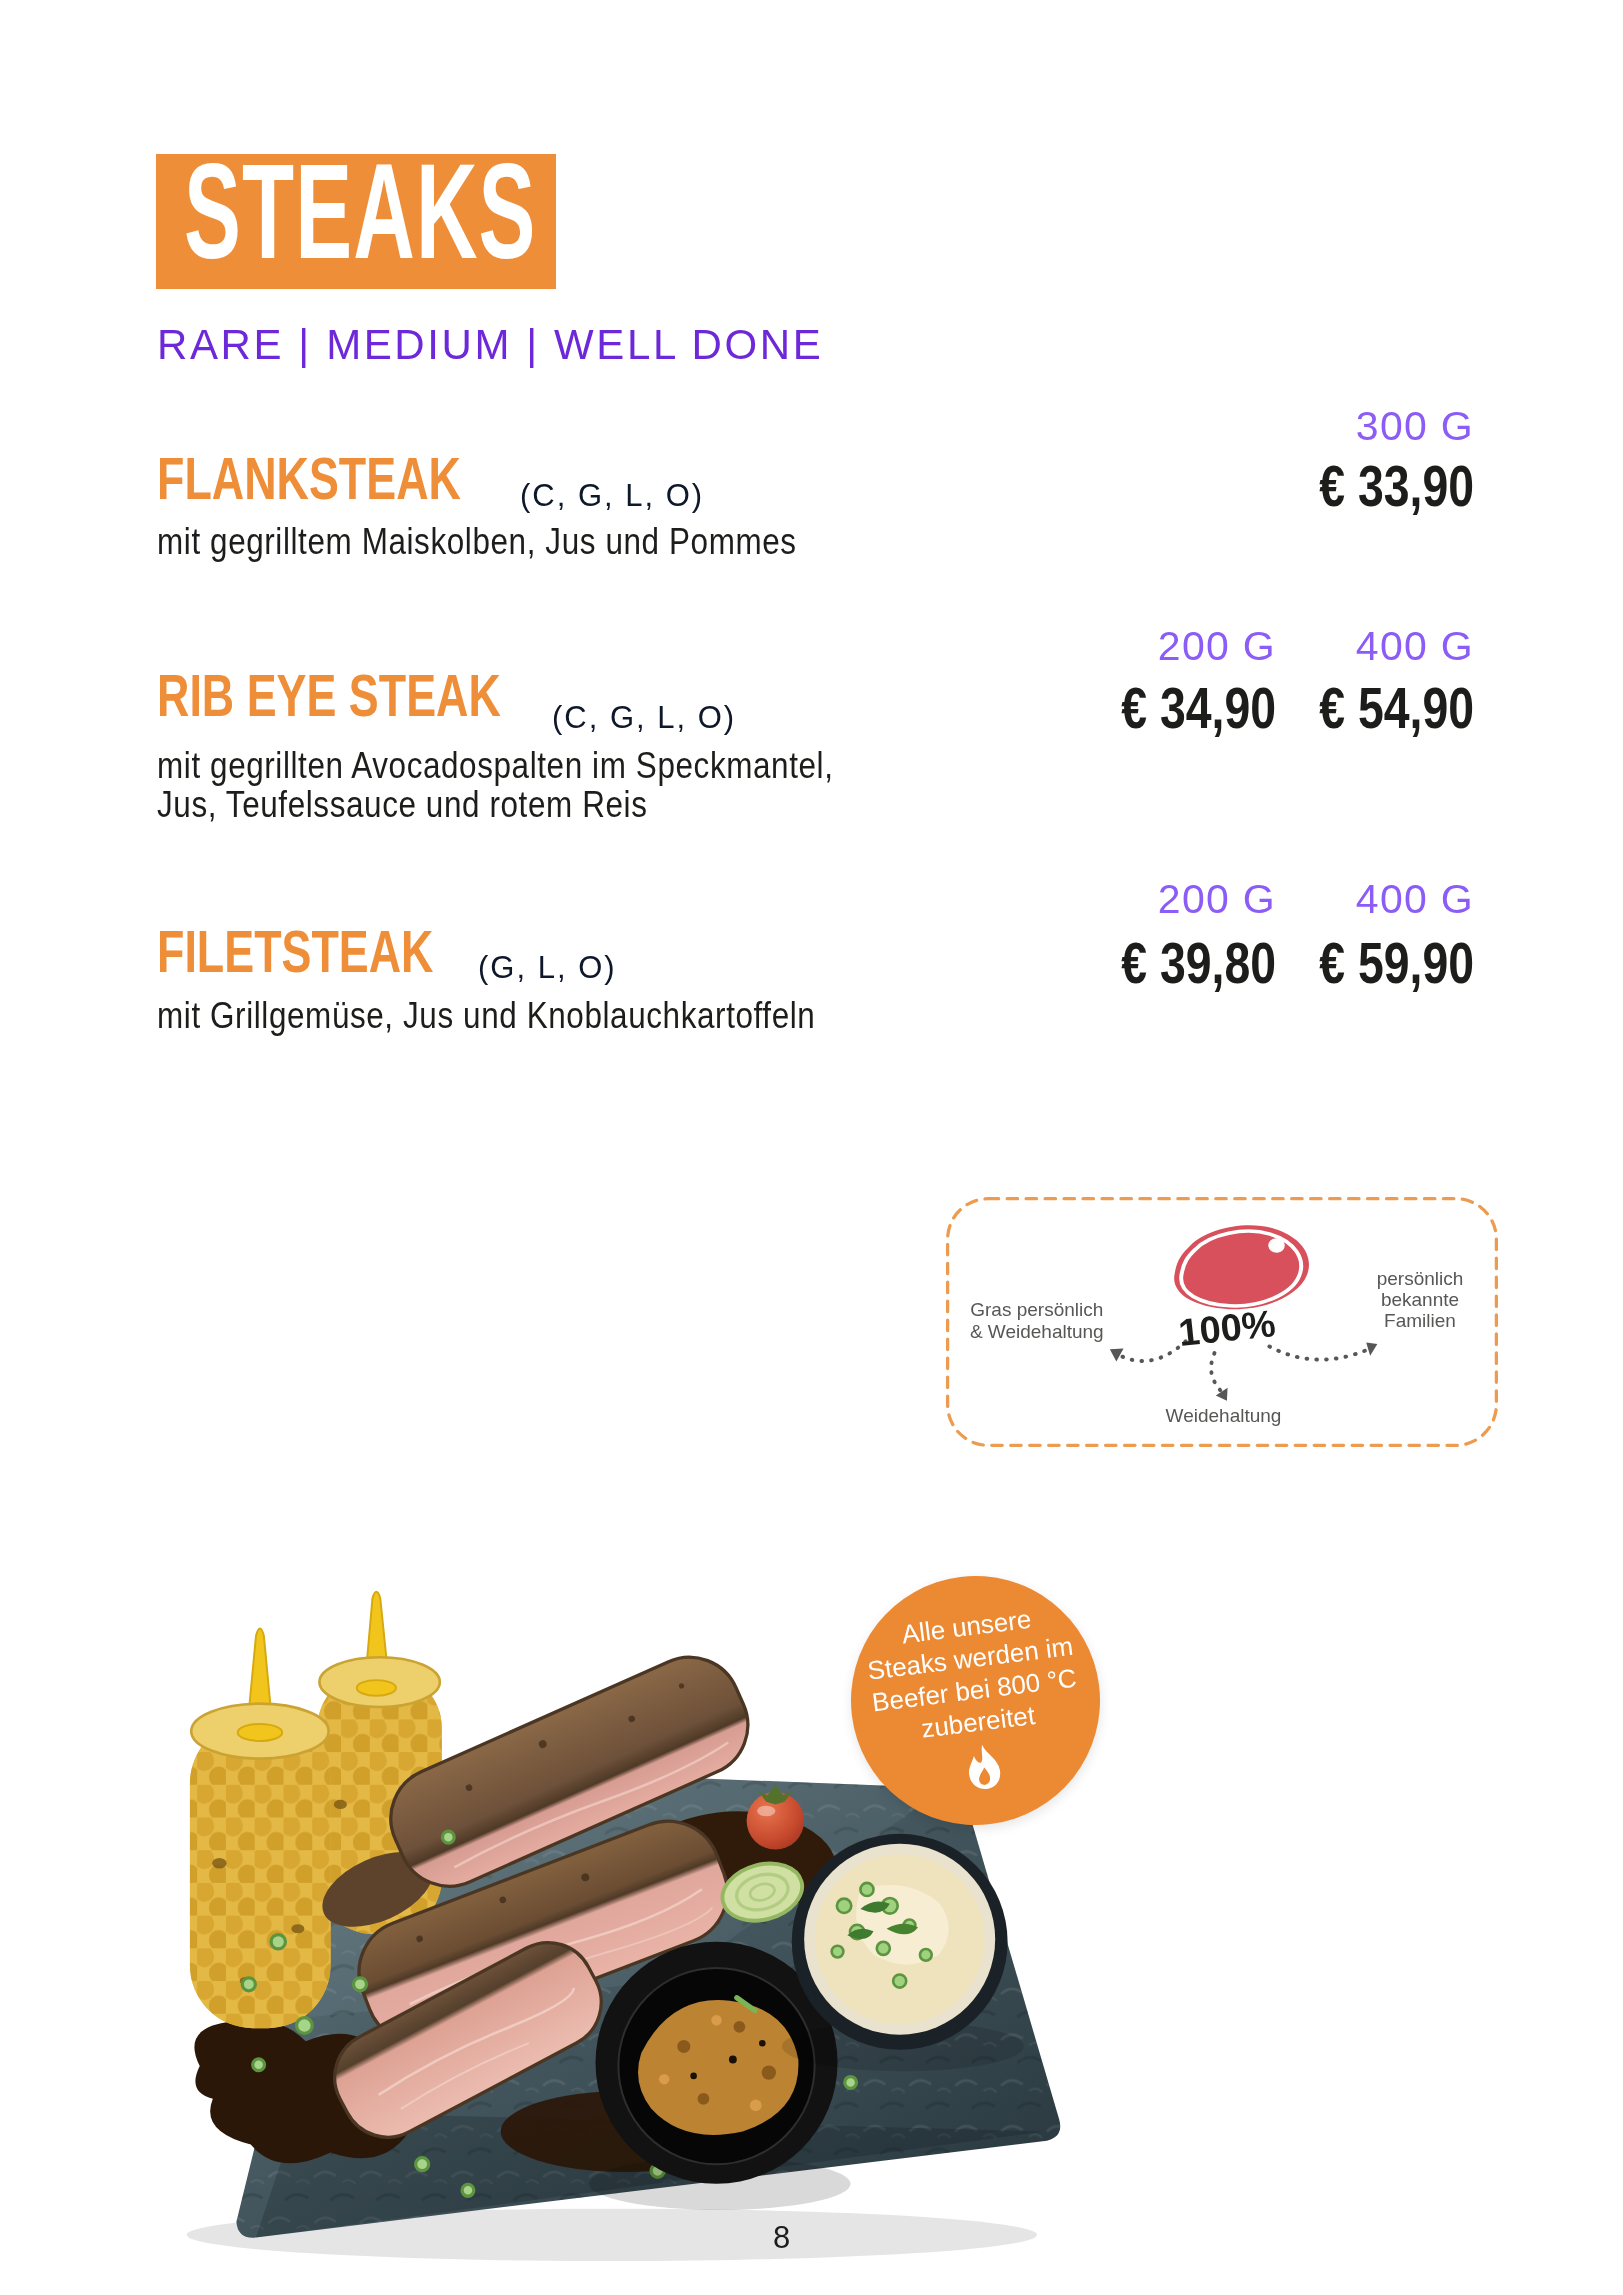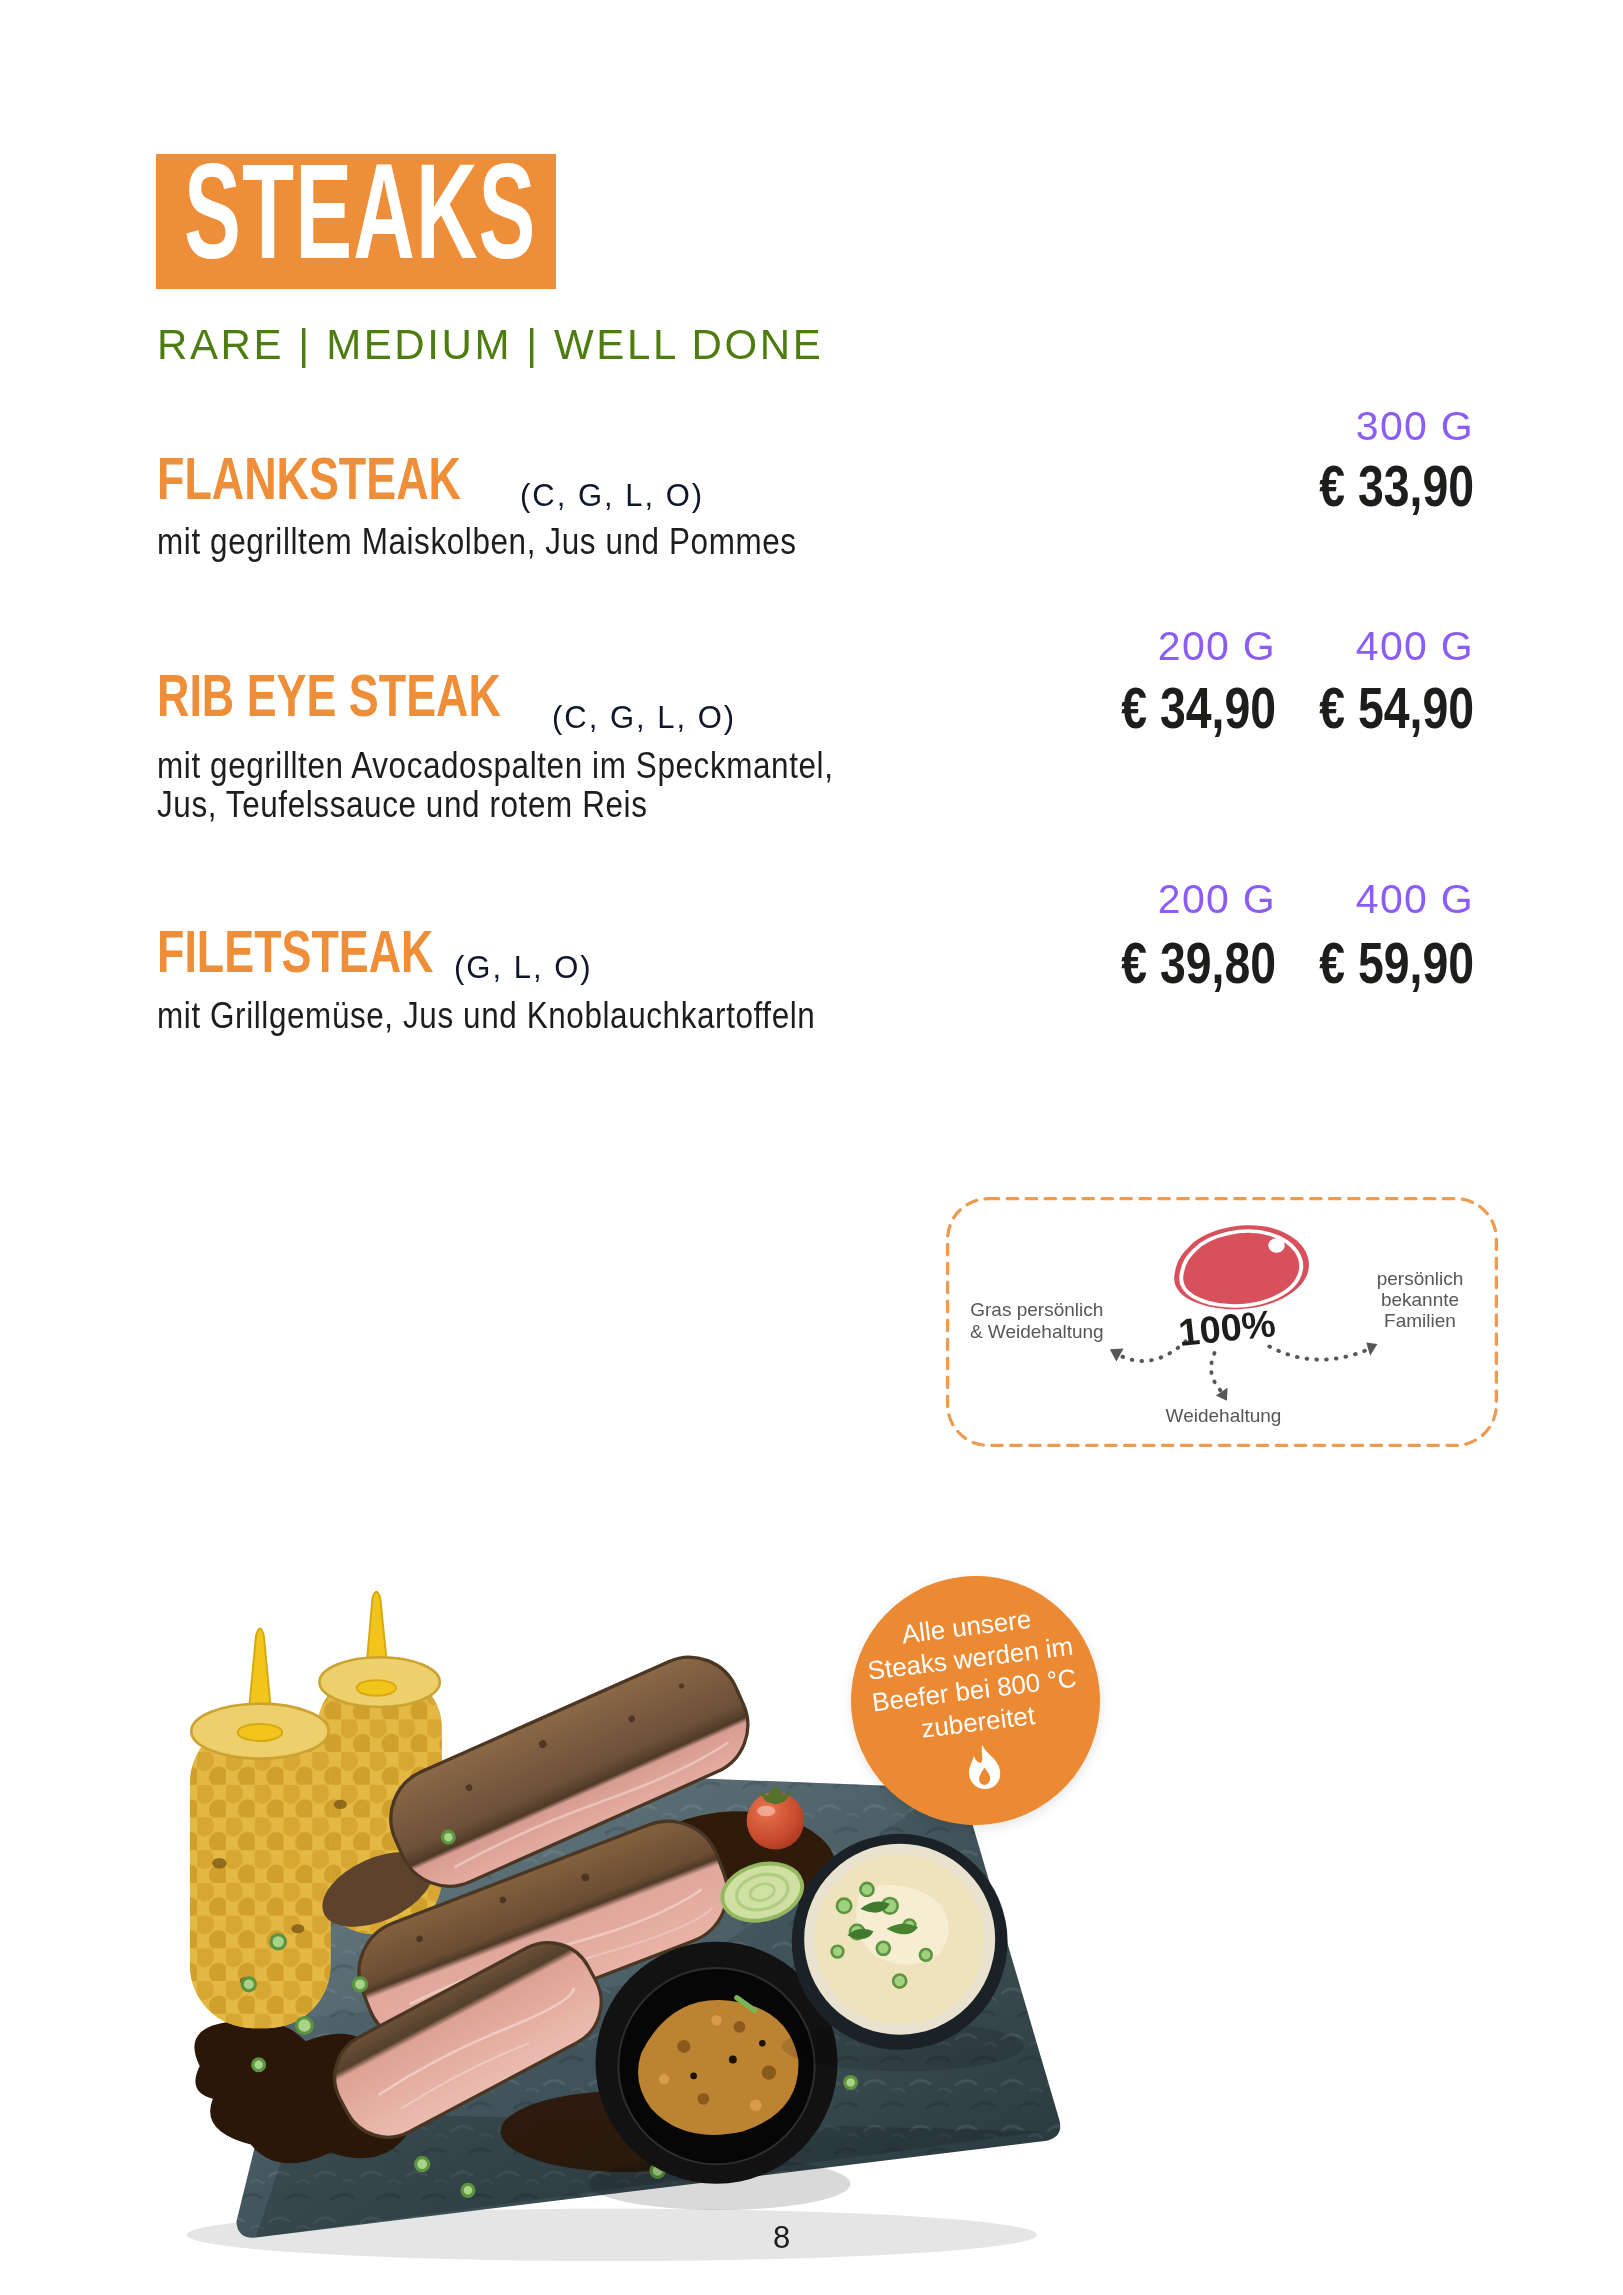--- a/index.html
+++ b/index.html
@@ -6,21 +6,21 @@
   .page{position:relative;width:1623px;height:2295px;background:#fff;
         font-family:"Liberation Sans","DejaVu Sans",sans-serif;color:#1D1D1B;overflow:hidden;}
   .abs{position:absolute;}
 
   
   .title-box{position:absolute;left:156px;top:154px;width:400px;height:135px;background:#EF8E38;
              display:flex;align-items:flex-end;padding:0 0 10.5px 27.5px;box-sizing:border-box;}
   .title-text{font-size:98px;font-weight:700;color:#fff;line-height:1;letter-spacing:1.3px;
               transform:scale(0.87,1.38);transform-origin:left bottom;white-space:nowrap;}
   .subtitle{position:absolute;left:157px;top:321px;font-size:42px;letter-spacing:2.6px;
-            font-weight:400;white-space:nowrap;color:#4d7c0f;}
+            font-weight:400;white-space:nowrap;color:#6d28d9;}
 
   
   .item-title{position:absolute;left:157px;font-size:59px;font-weight:700;color:#EF8E38;line-height:1;
               transform:scaleX(0.76);transform-origin:left top;white-space:nowrap;}
   .allergens{position:absolute;font-size:31px;color:#0f172a;letter-spacing:2px;font-weight:400;white-space:nowrap;}
   .desc{position:absolute;left:157px;font-size:37px;line-height:39px;letter-spacing:0.7px;color:#1D1D1B;
         transform:scaleX(0.85);transform-origin:left top;white-space:nowrap;}
   .wcol{position:absolute;width:216px;text-align:right;font-size:41px;letter-spacing:1.3px;
         color:#8b5cf6;white-space:nowrap;line-height:1;}
   .pcol{position:absolute;width:216px;text-align:right;font-size:58px;font-weight:700;line-height:1;
@@ -70,21 +70,21 @@
   <div class="pcol c1" style="top:679px">€ 34,90</div>
   <div class="pcol c2" style="top:679px">€ 54,90</div>
   <div class="desc" style="top:746px">
     <div>mit gegrillten Avocadospalten im Speckmantel,</div>
     <div>Jus, Teufelssauce und rotem Reis</div>
   </div>
 
   <div class="wcol c1" style="top:879px">200 G</div>
   <div class="wcol c2" style="top:879px">400 G</div>
   <div class="item-title" style="top:923px">FILETSTEAK</div>
-  <div class="allergens" style="left:454px;top:950px">(G, L, O)</div>
+  <div class="allergens" style="left:478px;top:950px">(G, L, O)</div>
   <div class="pcol c1" style="top:934px">€ 39,80</div>
   <div class="pcol c2" style="top:934px">€ 59,90</div>
   <div class="desc" style="top:996px">mit Grillgemüse, Jus und Knoblauchkartoffeln</div>
 
   <div class="qbadge">
     <svg class="abs" style="left:0;top:0" width="554" height="252" viewBox="0 0 847 385">
       <rect x="4" y="4" width="839" height="377" rx="62" fill="none" stroke="#EC9B50" stroke-width="5" stroke-dasharray="16 13" stroke-linecap="round"></rect>
       <g fill="none" stroke="#575756" stroke-width="6" stroke-linecap="round">
         <path d="M 368,222 Q 318,268 268,244" stroke-dasharray="1 14"></path>
       </g>

